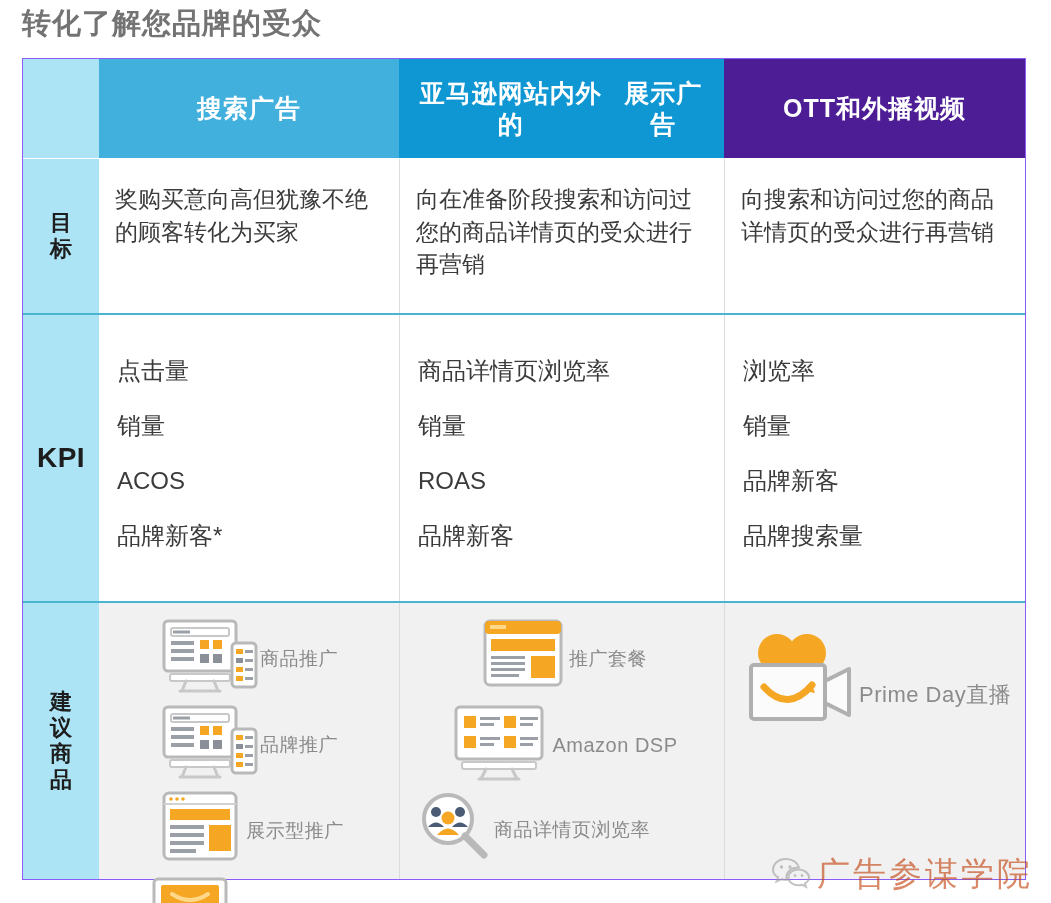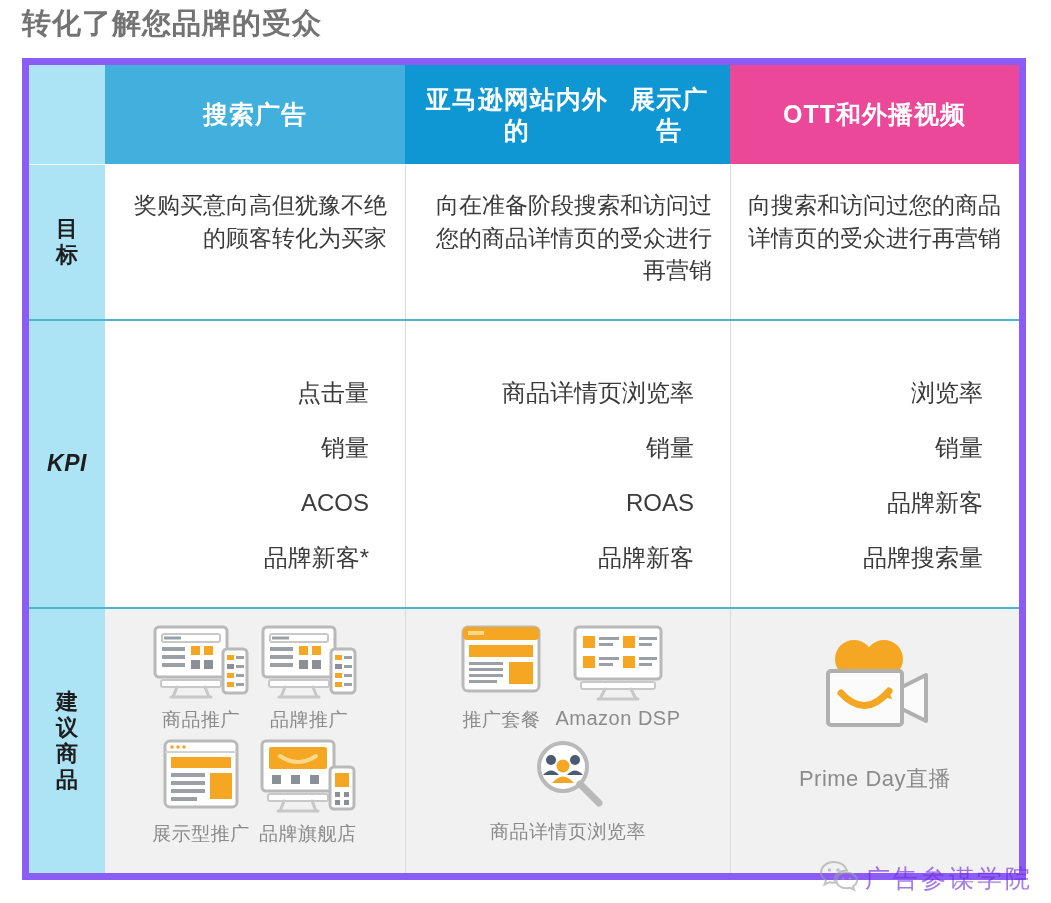--- a/index.html
+++ b/index.html
@@ -18,21 +18,21 @@
     font-weight:bold;
     color:#737373;
     letter-spacing:1px;
     white-space:nowrap;
   }
   
   #matrix{
     position:absolute;
     left:22px; top:58px;
     width:1004px; height:822px;
-    border:7px solid #8b5cf6;
+    border:1px solid #8b5cf6;
     box-sizing:border-box;
     background:#ffffff;
     display:flex;
     flex-direction:column;
   }
   .row{display:flex;width:100%;box-sizing:border-box;}
   .row.hdr{height:99px;}
   .row.goal{height:155px;border-top:1px solid #ffffff;}
   .row.kpi{height:288px;border-top:2px solid #49b6cd;}
   .row.prod{height:276px;border-top:2px solid #49b6cd;flex:1;}
@@ -51,53 +51,52 @@
     color:#ffffff;
     font-size:25px;
     font-weight:bold;
     line-height:1.24;
     letter-spacing:1px;
     box-sizing:border-box;
     padding:0 10px;
   }
   .hdr-c1{background:#41b0dd;}
   .hdr-c2{background:#0e97d3;}
-  .hdr-c3{background:#ec4899;}
+  .hdr-c3{background:#4c1d95;}
 
   
   .rowlabel{
     background:#ace4f5;
     display:flex;align-items:center;justify-content:center;
     box-sizing:border-box;
   }
   .rowlabel .txt{
     font-size:22px;
     font-weight:bold;
     color:#1d1d1d;
     text-align:center;
     line-height:1.18;
     width:30px;
     word-break:break-all;
   }
-  .rowlabel .txt.latin{width:auto;word-break:normal;font-size:23px;letter-spacing:.5px;font-style:italic;}
+  .rowlabel .txt.latin{width:auto;word-break:normal;font-size:28px;letter-spacing:.5px;}
 
   
   .cell{
     box-sizing:border-box;
     padding:24px 18px 10px 16px;
     background:#ffffff;
-    text-align:right;
   }
   .cell.div{border-left:1px solid #dcdcdc;}
   .goal-text{
     font-size:23px;
     color:#3b3b3b;
     line-height:1.42;
   }
-  .kpi-list{list-style:none;margin:18px;padding:0;}
+  .kpi-list{list-style:none;margin:2px;padding:0;}
   .kpi-list li{
     font-size:24px;
     color:#3b3b3b;
     line-height:1.0;
     margin-bottom:31px;
   }
   .kpi .cell{padding-top:42px;}
 
   
   .prod .cell{
@@ -105,21 +104,21 @@
     padding:12px 8px 8px 8px;
     position:relative;
   }
   .prod .rowlabel{background:#ace4f5;}
   .icon-grid{
     display:flex;flex-wrap:wrap;
     justify-content:center;
     align-content:flex-start;
   }
   .icon-item{
-    display:flex;flex-direction:column;align-items:center;
+    display:flex;flex-direction:row;align-items:center;
     margin:2px 4px 2px 4px;
   }
   .icon-item .glyph{display:block;}
   .icon-item .cap{
     font-size:19px;
     color:#8b8b8b;
     margin-top:2px;
     white-space:nowrap;
     letter-spacing:.5px;
   }
@@ -127,22 +126,22 @@
   .icon-item.dsp .cap{font-size:20px;}
 
   
   #watermark{
     position:absolute;
     right:18px; bottom:6px;
     display:flex;align-items:center;gap:6px;
     opacity:.62;
   }
   #watermark .wm-text{
-    font-size:25px;
-    color:#6d28d9;
+    font-size:33px;
+    color:#c2410c;
     letter-spacing:3px;
     white-space:nowrap;
   }
 </style>
 </head>
 <body>
 
 <div id="page-title">转化了解您品牌的受众</div>
 
 <div id="matrix">

